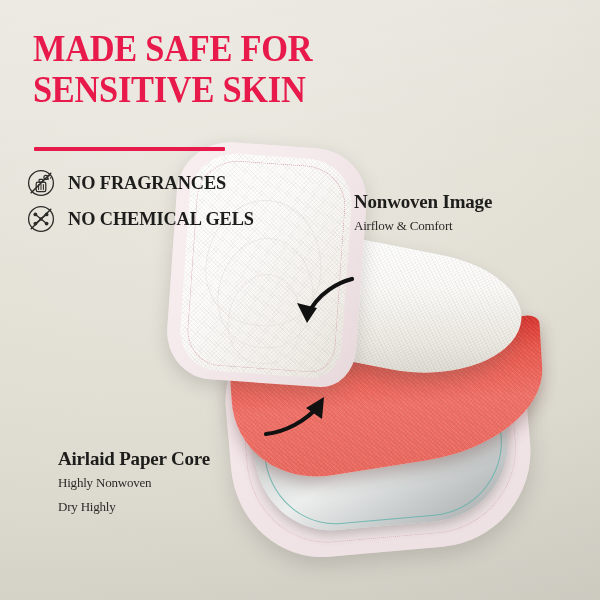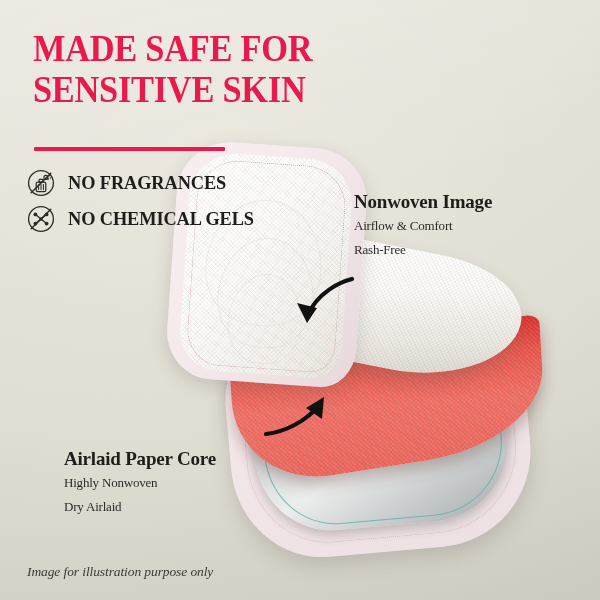--- a/index.html
+++ b/index.html
@@ -255,21 +255,21 @@
     line-height: 24px;
     letter-spacing: -0.2px;
   }
   .callout-line {
     color: #2b2b28;
     font-size: 13px;
     line-height: 24px;
     letter-spacing: -0.2px;
   }
   #callout-nonwoven { position: absolute; left: 354px; top: 190px; width: 230px; }
-  #callout-core     { position: absolute; left: 64px;  top: 447px; width: 230px; }
+  #callout-core     { position: absolute; left: 58px;  top: 447px; width: 230px; }
 
   #disclaimer {
     position: absolute;
     left: 27px;
     top: 564px;
     color: #3a3a36;
     font-size: 13.5px;
     font-style: italic;
     letter-spacing: -0.1px;
   }
@@ -366,24 +366,22 @@
       </svg>
       <div class="bullet-label">NO CHEMICAL GELS</div>
     </div>
 
 
   </div>
 
   <div id="callout-nonwoven">
     <div class="callout-title">Nonwoven Image</div>
     <div class="callout-line">Airflow &amp; Comfort</div>
-    <div class="callout-line">Rash-Free</div>
   </div>
 
   <div id="callout-core">
     <div class="callout-title">Airlaid Paper Core</div>
     <div class="callout-line">Highly Nonwoven</div>
-    <div class="callout-line">Dry Airlaid</div>
+    <div class="callout-line">Dry Highly</div>
   </div>
 
-  <div id="disclaimer">Image for illustration purpose only</div>
 
 </div>
 
 </body></html>

